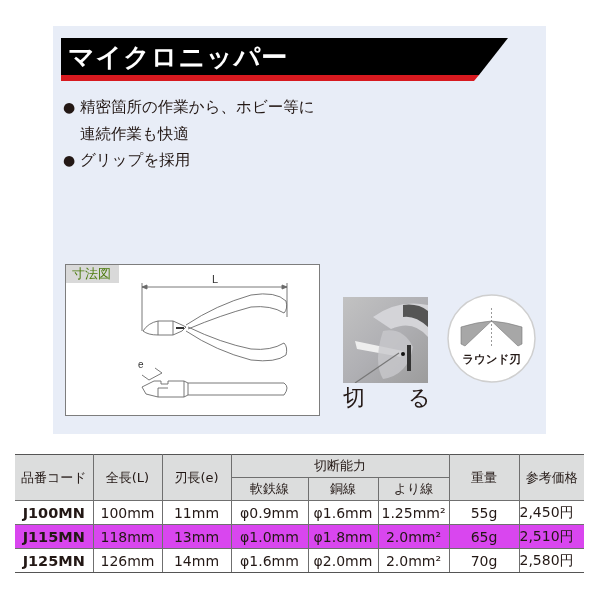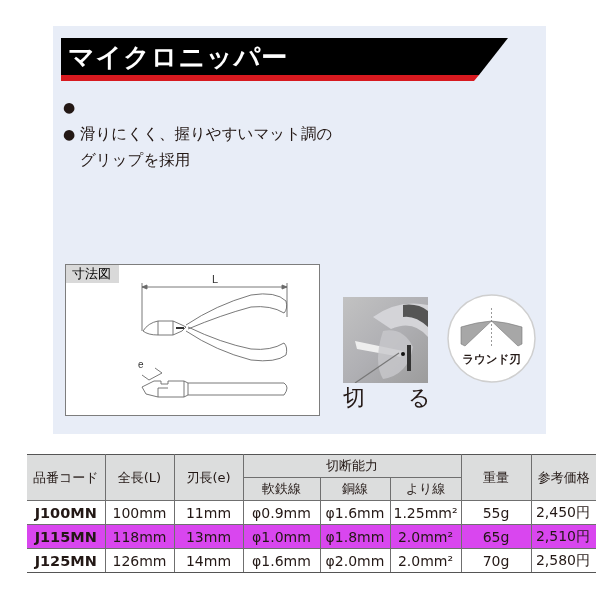--- a/index.html
+++ b/index.html
@@ -11,67 +11,68 @@
   .title-bar { position: absolute; left: 61px; top: 37px; width: 447px; height: 44px; }
   .title-bar svg { position: absolute; left: 0; top: 0; }
   .title-text { position: absolute; left: 68px; top: 41px; color: #ffffff; font-size: 26px; font-weight: bold; letter-spacing: 1px; line-height: 32px; }
 
   .features { position: absolute; left: 63px; top: 94px; font-size: 15.5px; line-height: 26.5px; color: #231815; }
   .feature { display: flex; }
   .feature .bullet { width: 17px; flex: 0 0 17px; font-size: 14px; }
   .feature .lines div { white-space: nowrap; }
 
   .diagram-box { position: absolute; left: 65px; top: 264px; width: 255px; height: 152px; background: #ffffff; border: 1px solid #7d7d7d; }
-  .diagram-label { position: absolute; left: 0; top: 0; background: #d9d9d9; color: #000000; font-size: 13px; line-height: 18px; padding: 0 8px 0 6px; }
+  .diagram-label { position: absolute; left: 0; top: 0; background: #d9d9d9; color: #4d7c0f; font-size: 13px; line-height: 18px; padding: 0 8px 0 6px; }
   .diagram-box svg { position: absolute; left: 0; top: 0; }
 
   .photo { position: absolute; left: 343px; top: 297px; width: 85px; height: 86px; overflow: hidden; }
   .cut-label-1 { position: absolute; left: 343px; top: 384px; font-size: 22px; line-height: 28px; color: #231815; }
   .cut-label-2 { position: absolute; left: 408px; top: 384px; font-size: 22px; line-height: 28px; color: #231815; }
 
   .round-blade { position: absolute; left: 447px; top: 294px; width: 89px; height: 89px; }
   .round-label { position: absolute; left: 447px; top: 352px; width: 89px; text-align: center; font-size: 11.5px; color: #231815; font-weight: bold; }
 
-  table.spec { position: absolute; left: 15px; top: 454px; width: 569px; border-collapse: collapse; font-size: 13px; margin-left: 12px; }
+  table.spec { position: absolute; left: 15px; top: 454px; width: 569px; border-collapse: collapse; font-size: 13px; }
   table.spec th, table.spec td { border: 1px solid #6f6f6f; text-align: center; padding: 0; white-space: nowrap; }
   table.spec tr:first-child th, table.spec tr:first-child td { border-top: 1.5px solid #555; }
   table.spec th { background: #dcdddd; font-weight: normal; color: #231815; }
   table.spec tr.head1 th { height: 23px; }
   table.spec tr.head2 th { height: 23px; }
   table.spec td { height: 24px; font-size: 14px; color: #231815; }
   table.spec td.code { font-weight: bold; font-size: 14.5px; }
   table.spec tr.shade td { background: #d946ef; }
   table.spec tr:last-child td { border-bottom: 1.5px solid #555; }
   table.spec th:first-child, table.spec td:first-child { border-left: none; }
   table.spec th:last-child, table.spec td:last-child { border-right: none; }
-  table.spec td.price { text-align: right; padding-right: 6px; }
+  table.spec td.price { text-align: left; padding-right: 6px; }
 </style>
 </head>
 <body>
 
 <div class="panel"></div>
 
 <div class="title-bar">
   <svg width="447" height="44" viewBox="0 0 447 44">
     <polygon points="0,1 447,1 418,38 0,38" fill="#000000"></polygon>
     <polygon points="0,38 418,38 413,44 0,44" fill="#d7191f"></polygon>
   </svg>
 </div>
 <div class="title-text">マイクロニッパー</div>
 
 <div class="features">
   <div class="feature">
     <span class="bullet">●</span>
     <div class="lines">
+      <div>精密箇所の作業から、ホビー等に</div>
+      <div>連続作業も快適</div>
     </div>
   </div>
   <div class="feature">
     <span class="bullet">●</span>
     <div class="lines">
-      <div>滑りにくく、握りやすいマット調の</div>
       <div>グリップを採用</div>
     </div>
   </div>
 </div>
 
 <div class="diagram-box">
   <svg width="255" height="152" viewBox="0 0 255 152">
     <g fill="none" stroke="#6a6a6a" stroke-width="0.9">
 
       <line x1="76" y1="22" x2="221" y2="22"></line>

